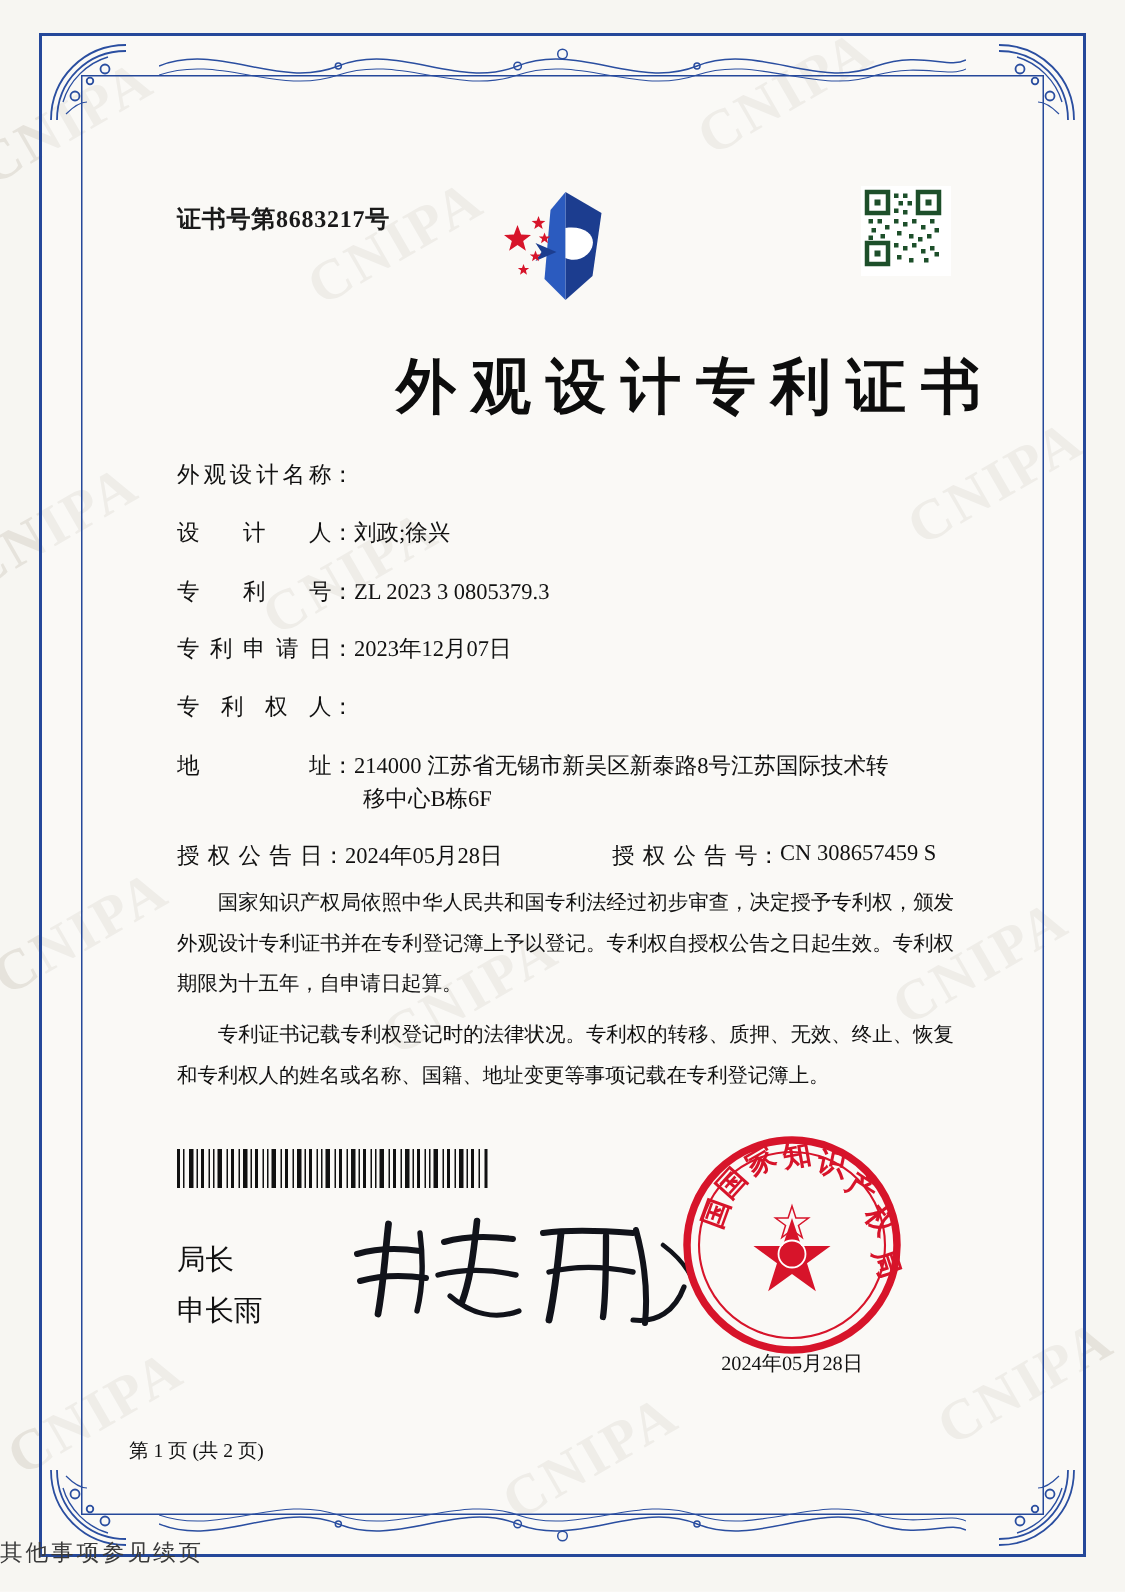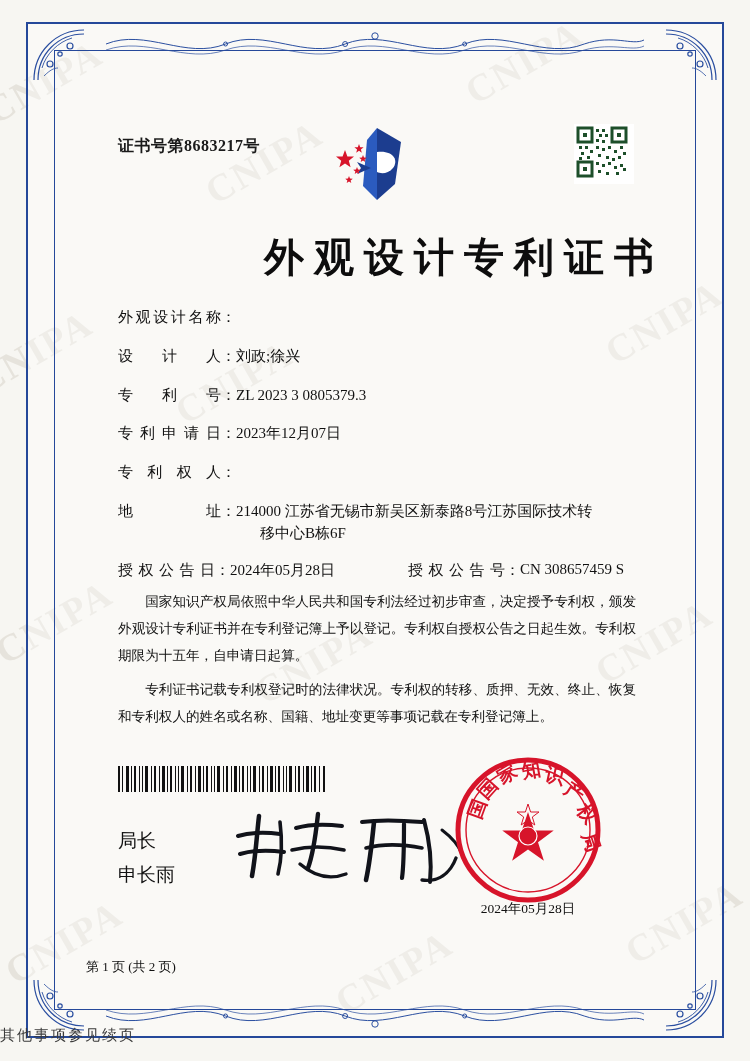--- a/index.html
+++ b/index.html
@@ -150,21 +150,21 @@
   .field-label {
     width: 118px;
     flex: 0 0 118px;
     display: flex;
     justify-content: space-between;
     letter-spacing: 0;
   }
   .field-value { flex: 1; }
   .field-value .line2 {
     display: block;
-    margin-left: 24px;
+    margin-left: 6px;
   }
 
   .row-two {
     display: flex;
     margin-bottom: 6px;
     font-size: 15px;
   }
   .row-two .cell-left { width: 290px; flex: 0 0 290px; display: flex; }
   .row-two .cell-right { flex: 1; display: flex; }
   .row-two .lbl { white-space: nowrap; }

